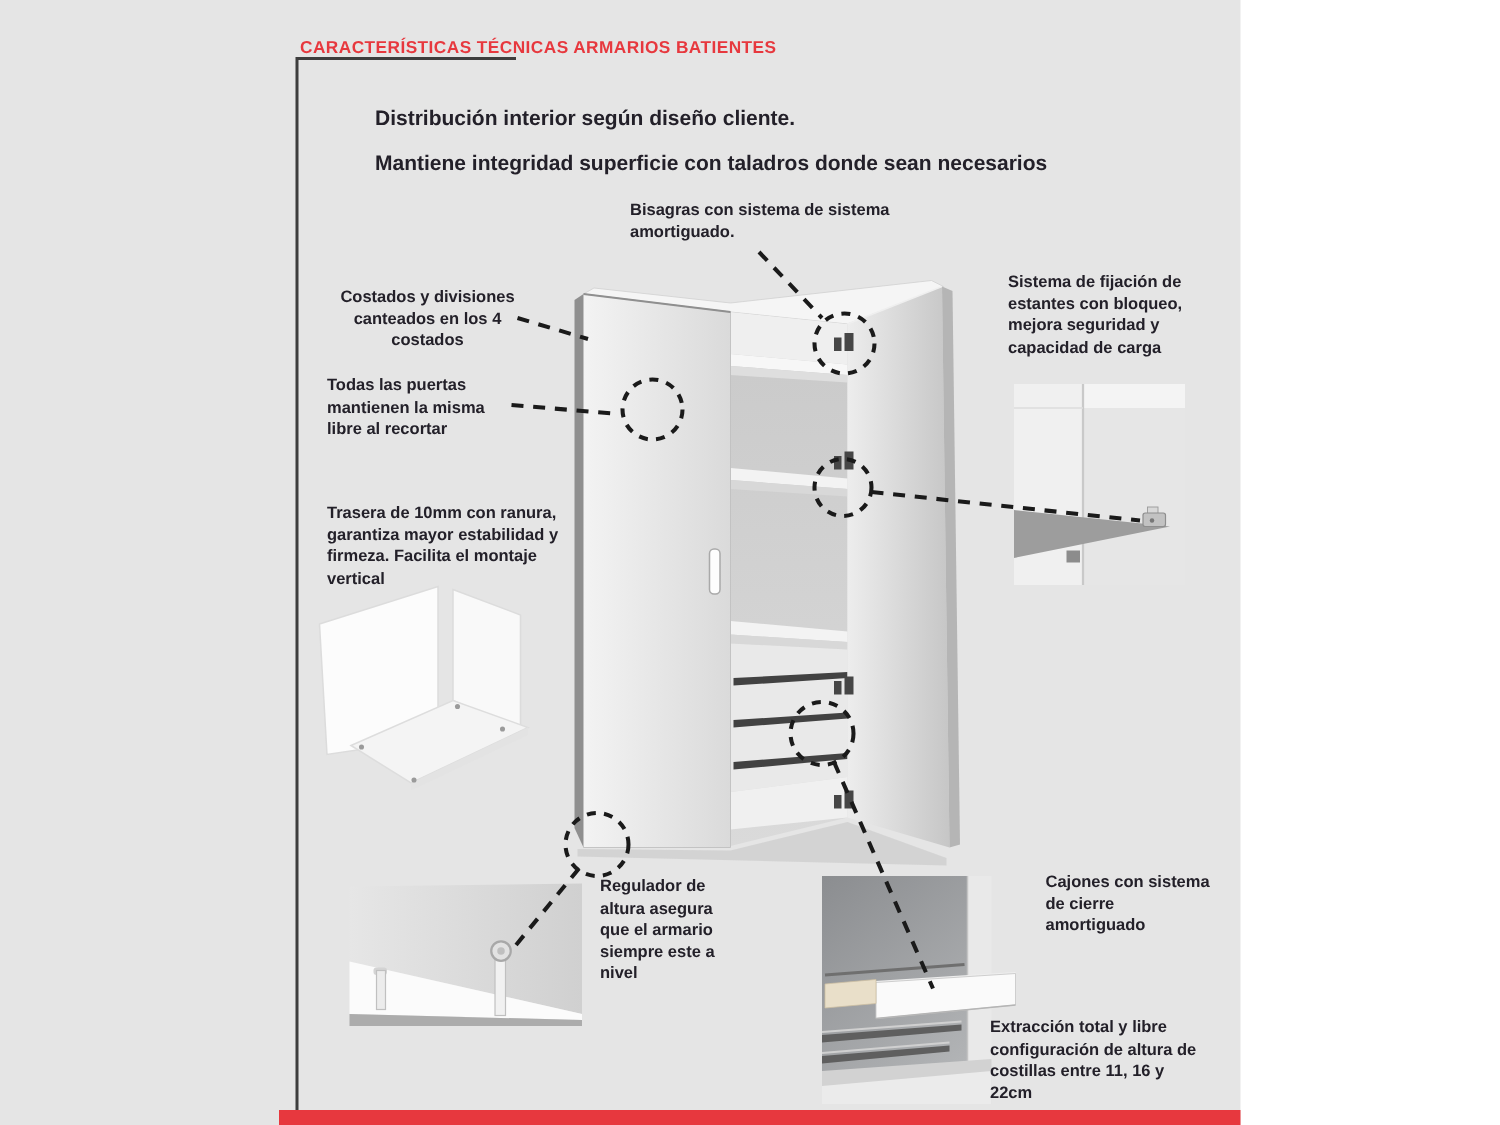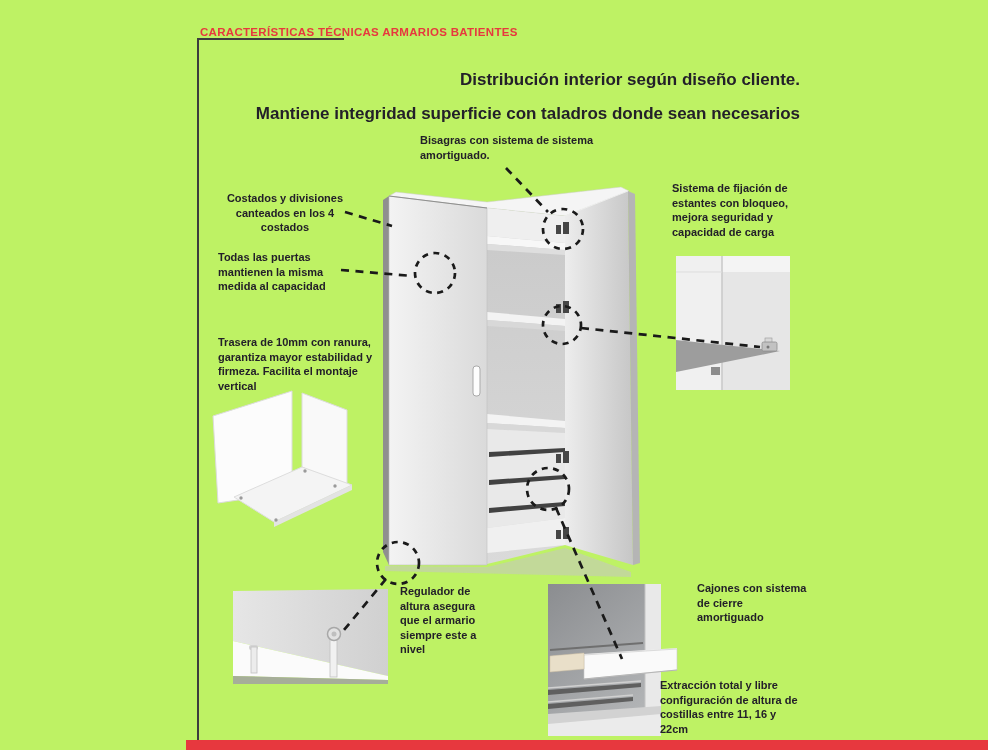--- a/index.html
+++ b/index.html
@@ -2,35 +2,35 @@
 <html style="--accent: #e7383e; --ink: #232029; --line: #3d3d3d;"><head>
 <meta charset="utf-8">
 <style>
   :root{
     --accent:#e7383e;
     --ink:#232029;
     --line:#3d3d3d;
   }
   html,body{margin:0;padding:0;background:#ffffff;}
   .page{
-    position:relative;width:988px;height:750px;overflow:hidden;
-    font-family:"Liberation Sans",sans-serif;background:#bef264;
+    position:relative;width:806px;height:750px;overflow:hidden;
+    font-family:"Liberation Sans",sans-serif;background:#e5e5e5;padding-left:21px;
   }
   .diagram-svg{position:absolute;left:0;top:0;width:1000px;height:750px;}
   .page-title{
     position:absolute;left:200px;top:26px;
     font-size:11.5px;font-weight:bold;letter-spacing:.3px;
     color:var(--accent);white-space:nowrap;
   }
   .title-underline{position:absolute;left:198px;top:38px;width:146px;height:2px;background:var(--line);}
   .left-border{position:absolute;left:197px;top:38px;width:2px;height:702px;background:var(--line);}
   .bottom-bar{position:absolute;left:186px;top:740px;width:814px;height:10px;background:var(--accent);}
   .intro{
-    position:absolute;left:250px;top:70px;width:550px;text-align:right;
-    color:var(--ink);font-size:17px;font-weight:bold;
+    position:absolute;left:250px;top:70px;width:550px;text-align:left;
+    color:var(--ink);font-size:14px;font-weight:bold;
   }
   .intro p{margin:0;white-space:nowrap;}
   .intro p + p{margin-top:14px;}
   .ann{
     position:absolute;color:var(--ink);
     font-size:11px;font-weight:bold;line-height:14.5px;
   }
   .ann-bisagras{left:420px;top:133px;width:178px;}
   .ann-costados{left:219px;top:191px;width:132px;text-align:center;}
   .ann-puertas{left:218px;top:250px;width:126px;}
@@ -201,20 +201,20 @@
   <div class="left-border"></div>
   <div class="bottom-bar"></div>
 
   <div class="intro">
     <p>Distribución interior según diseño cliente.</p>
     <p>Mantiene integridad superficie con taladros donde sean necesarios</p>
   </div>
 
   <div class="ann ann-bisagras">Bisagras con sistema de sistema amortiguado.</div>
   <div class="ann ann-costados">Costados y divisiones canteados en los 4 costados</div>
-  <div class="ann ann-puertas">Todas las puertas mantienen la misma medida al capacidad</div>
+  <div class="ann ann-puertas">Todas las puertas mantienen la misma libre al recortar</div>
   <div class="ann ann-trasera">Trasera de 10mm con ranura, garantiza mayor estabilidad y firmeza. Facilita el montaje vertical</div>
   <div class="ann ann-estantes">Sistema de fijación de estantes con bloqueo, mejora seguridad y capacidad de carga</div>
   <div class="ann ann-regulador">Regulador de altura asegura que el armario siempre este a nivel</div>
   <div class="ann ann-cajones">Cajones con sistema de cierre amortiguado</div>
   <div class="ann ann-extraccion">Extracción total y libre configuración de altura de costillas entre 11, 16 y 22cm</div>
 
 </div>
 
 </body></html>

